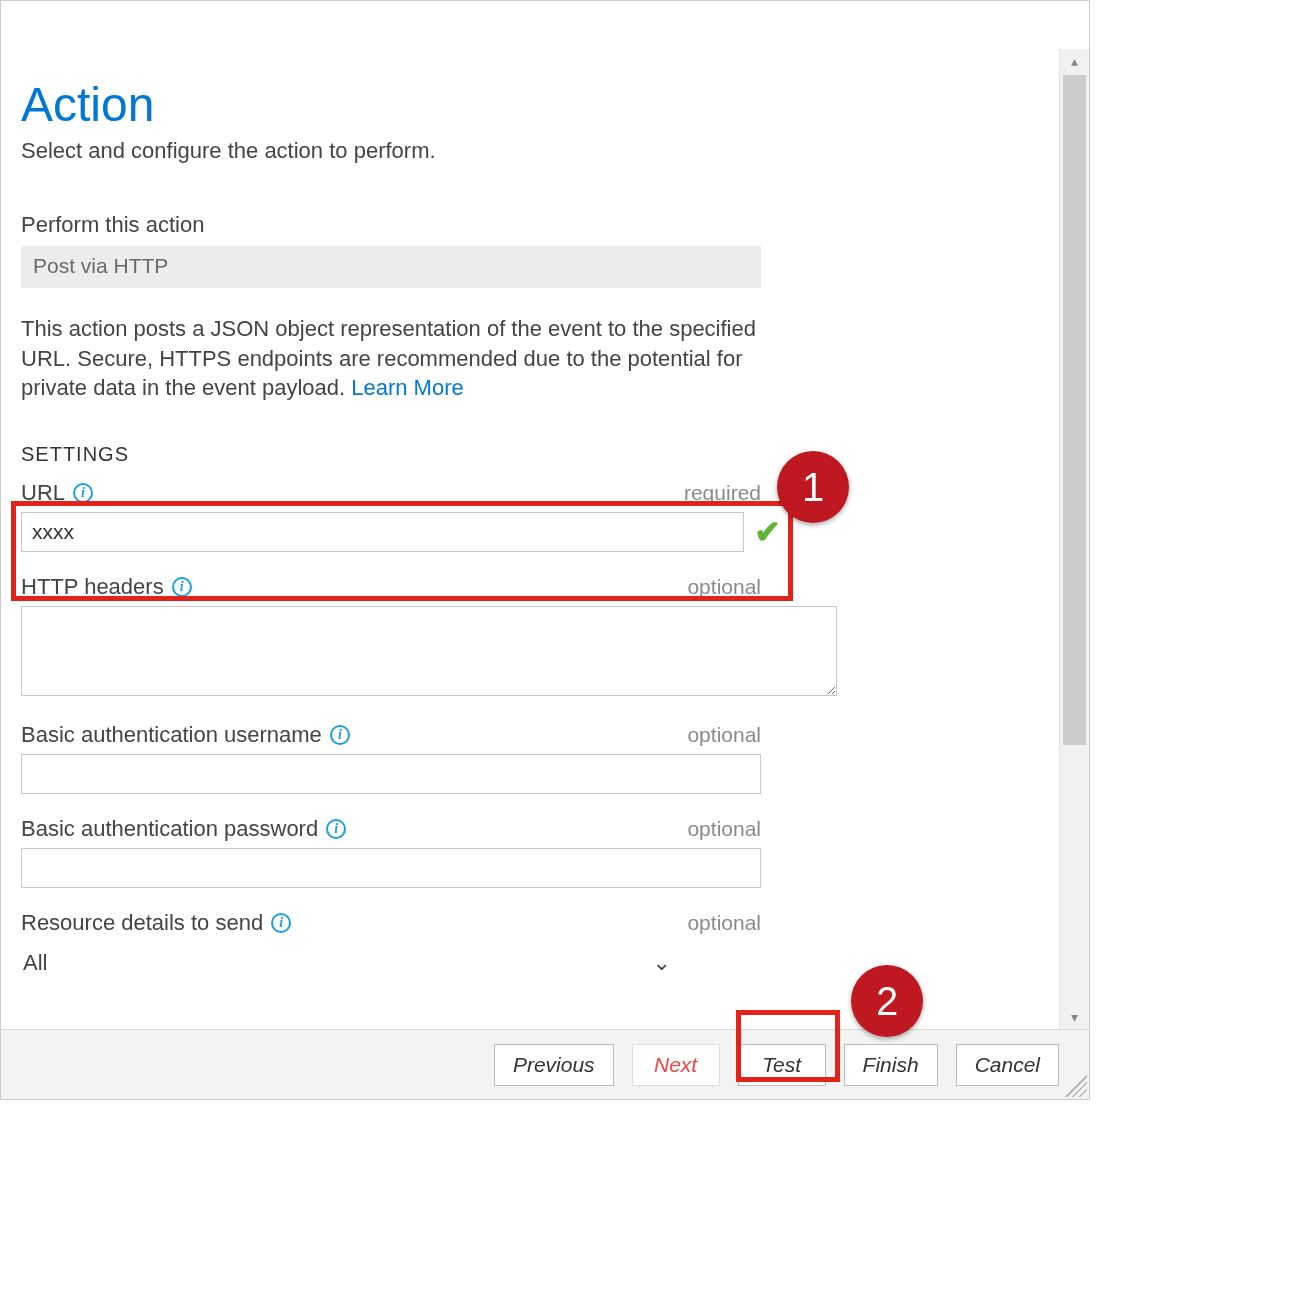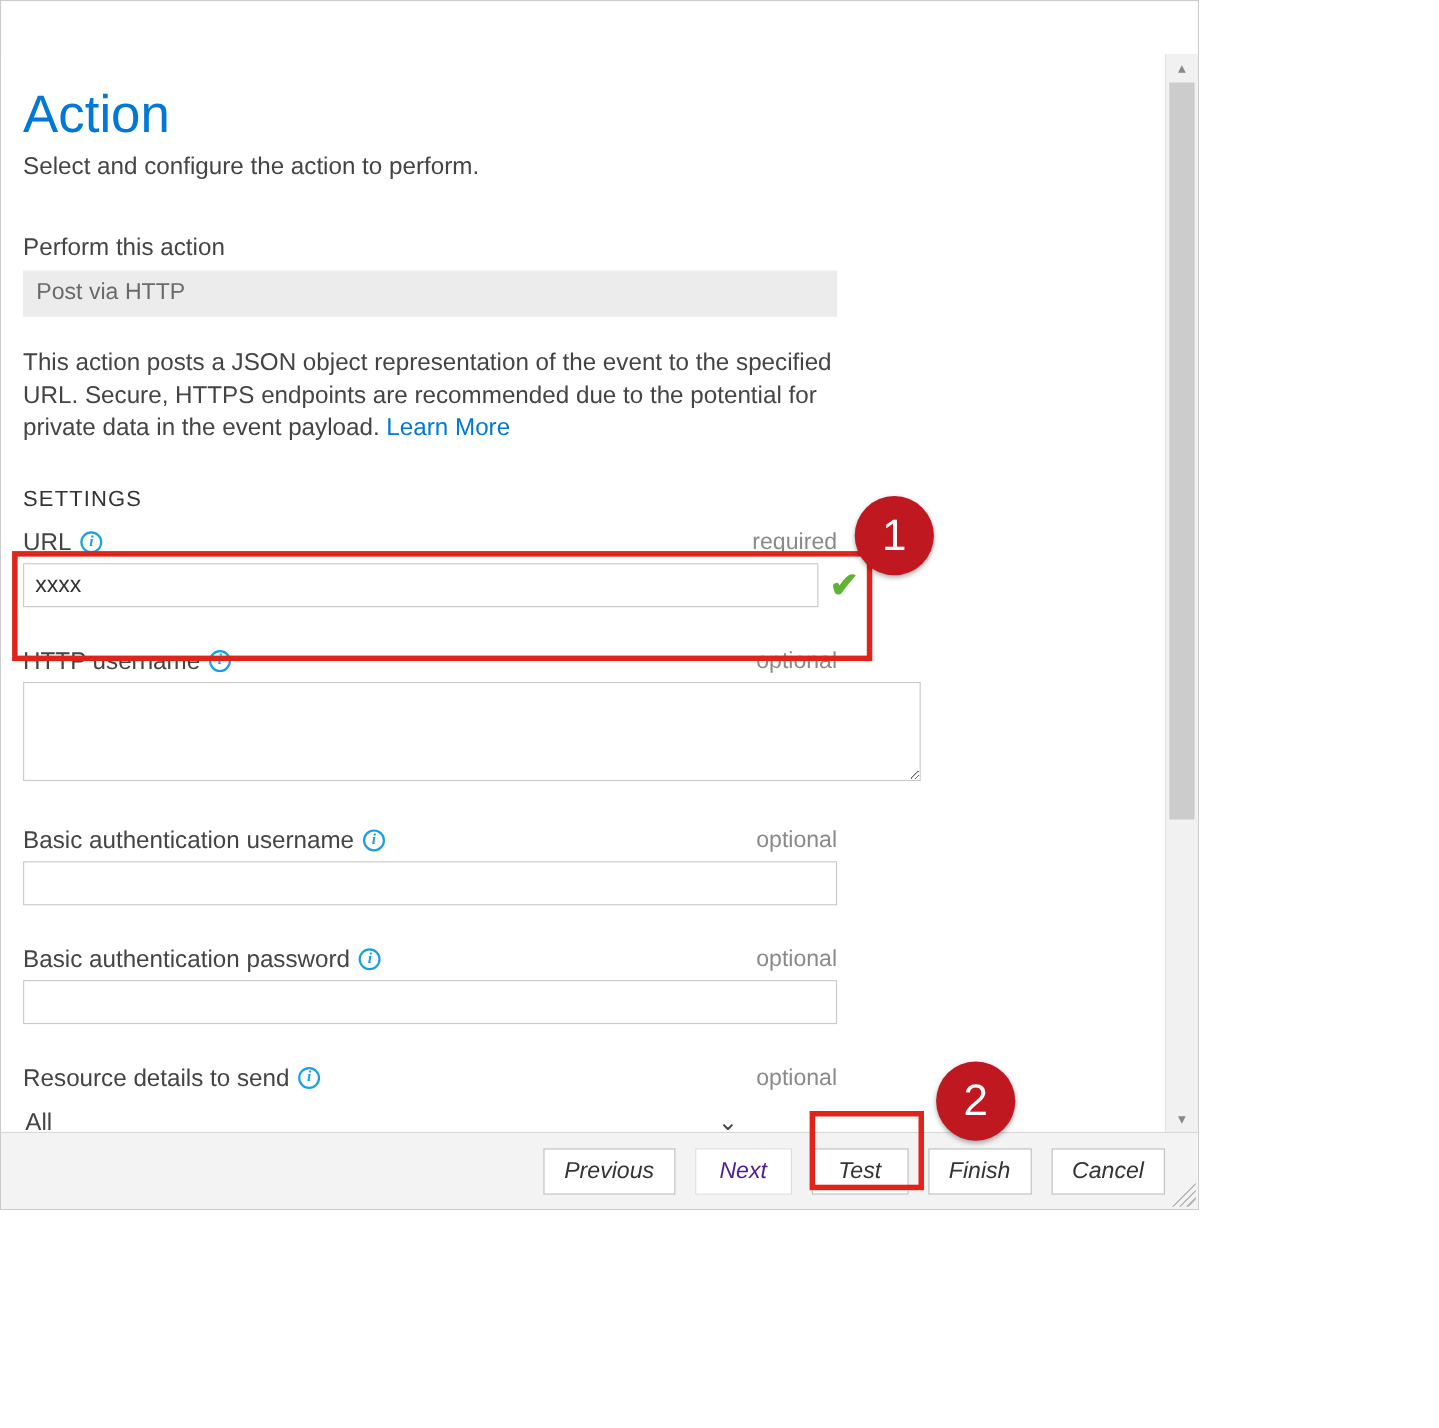--- a/index.html
+++ b/index.html
@@ -50,21 +50,21 @@
   }
   .subtitle { font-size:22px; color:#444; margin:4px 0 48px 0; }
   .label-row { font-size:22px; color:#444; margin-bottom:8px; }
   .readonly-box {
     width:740px; height:42px; background:#ececec; color:#6a6a6a;
     padding:8px 12px; font-size:21px;
   }
   .desc { width:760px; font-size:22px; color:#444; line-height:1.35; margin:26px 0 40px 0;}
   .desc a { color:#0178d6; text-decoration:none; }
   .section-h { font-size:20px; letter-spacing:1px; color:#333; margin-bottom:14px; text-transform:uppercase;}
-  .field { margin-bottom:36px; }
+  .field { margin-bottom:22px; }
   .field .hdr { display:flex; align-items:center; width:740px; font-size:22px; color:#444; margin-bottom:6px;}
   .field .hdr .spacer{flex:1;}
   .hint { color:#8a8a8a; font-size:21px;}
   .info-icon{
     display:inline-flex; align-items:center; justify-content:center;
     width:20px; height:20px; border:2px solid #1a9fe0; border-radius:50%;
     color:#1a9fe0; font-family:Georgia,serif; font-style:italic; font-size:14px; font-weight:bold;
     margin-left:8px;
   }
   input.text, textarea.text {
@@ -94,21 +94,21 @@
   .dialog-footer{
     position:absolute; left:0; right:0; bottom:0; height:70px;
     background:#f3f3f3; border-top:1px solid #d9d9d9;
     display:flex; align-items:center; justify-content:flex-end;
     padding-right:30px; gap:18px;
   }
   .btn{
     min-width:88px; height:42px; padding:0 18px; font-size:21px;
     border:1px solid #bcbcbc; background:#fff; color:#333; cursor:pointer;font-style:italic;
   }
-  .btn.disabled{ color:#4c1d95; border-color:#ddd;}
+  .btn.disabled{ color:#ef4444; border-color:#ddd;}
   .red-box-2{
     position:absolute; border:5px solid #e2231a;
     left:735px; top:1009px; width:104px; height:72px; pointer-events:none;
   }
   .callout-2{ left:850px; top:964px;}
   .resize-grip{
     position:absolute; right:2px; bottom:2px; width:22px; height:22px;
     background:
       linear-gradient(135deg, transparent 0 50%, #b8b8b8 50% 55%, transparent 55% 65%, #b8b8b8 65% 70%, transparent 70% 80%, #b8b8b8 80% 85%, transparent 85%);
   }
@@ -140,21 +140,21 @@
         <span class="hint">required</span>
       </div>
       <div class="url-row">
         <input class="text" value="xxxx" style="">
         <span class="check-icon">✔</span>
       </div>
     </div>
 
     <div class="field">
       <div class="hdr">
-        <span>HTTP username</span>
+        <span>HTTP headers</span>
         <span class="info-icon">i</span>
         <span class="spacer"></span>
         <span class="hint">optional</span>
       </div>
       <textarea class="text" style=""></textarea>
     </div>
 
     <div class="field">
       <div class="hdr">
         <span>Basic authentication username</span>

